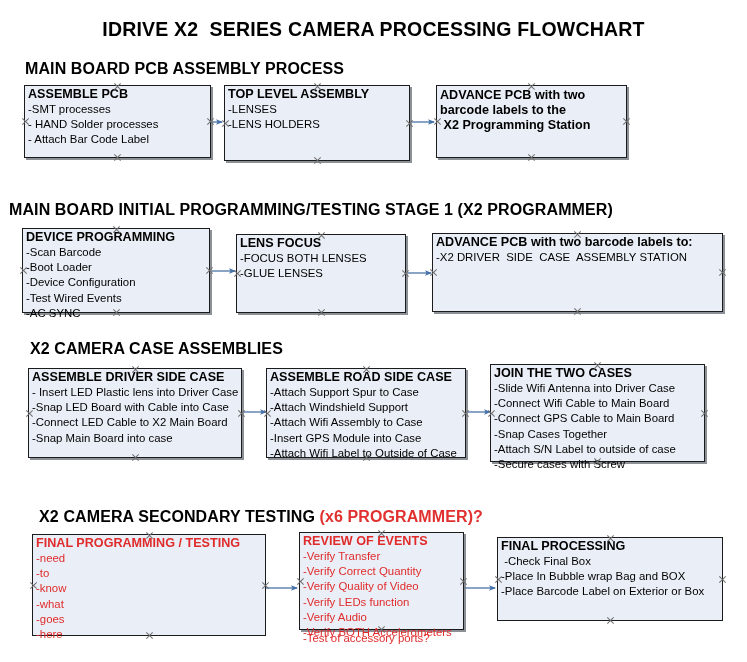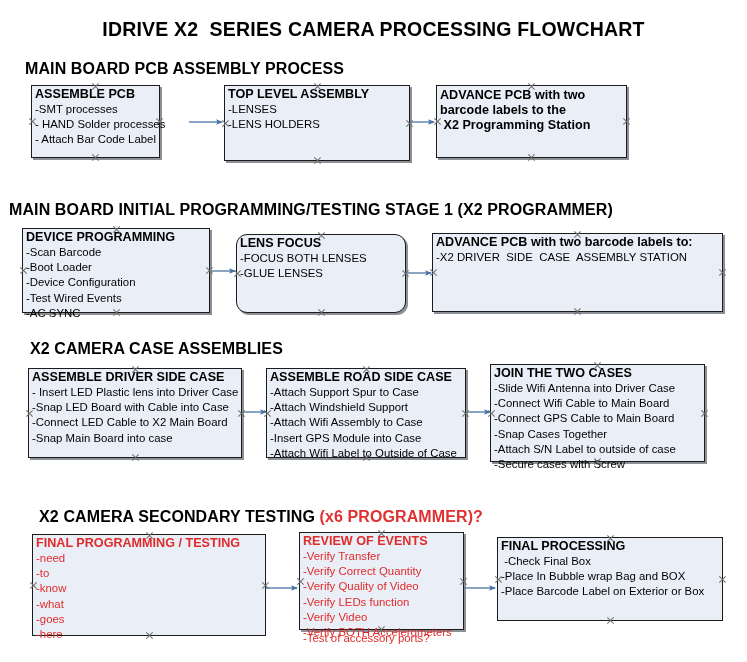--- a/index.html
+++ b/index.html
@@ -136,21 +136,21 @@
   <line x1="468" y1="412" x2="490" y2="412" stroke="#8aa4c4" stroke-width="2" marker-end="url(#arrow)"></line>
 
   <line x1="258" y1="588" x2="297" y2="588" stroke="#8aa4c4" stroke-width="2" marker-end="url(#arrow)"></line>
   <line x1="464" y1="588" x2="495" y2="588" stroke="#8aa4c4" stroke-width="2" marker-end="url(#arrow)"></line>
 </svg>
 
 <div class="doc-title">IDRIVE X2  SERIES CAMERA PROCESSING FLOWCHART</div>
 
 <div class="section-heading" style="left:25px; top:60px;">MAIN BOARD PCB ASSEMBLY PROCESS</div>
 
-<div class="proc-box" id="box-assemble-pcb" style="left:31px; top:85px; width:129px; height:73px;">
+<div class="proc-box" id="box-assemble-pcb" style="left:24px; top:85px; width:187px; height:73px;">
   <div class="box-title">ASSEMBLE PCB</div>
   <div class="box-lines">
     <div class="box-line">-SMT processes</div>
     <div class="box-line">- HAND Solder processes</div>
     <div class="box-line">- Attach Bar Code Label</div>
   </div>
   <span class="handle" style="left:50%; top:0;"></span>
   <span class="handle" style="left:50%; top:100%;"></span>
   <span class="handle" style="left:0; top:50%;"></span>
   <span class="handle" style="left:100%; top:50%;"></span>
@@ -188,21 +188,21 @@
     <div class="box-line">-Device Configuration</div>
     <div class="box-line">-Test Wired Events</div>
     <div class="box-line">-AC SYNC</div>
   </div>
   <span class="handle" style="left:50%; top:0;"></span>
   <span class="handle" style="left:50%; top:100%;"></span>
   <span class="handle" style="left:0; top:50%;"></span>
   <span class="handle" style="left:100%; top:50%;"></span>
 </div>
 
-<div class="proc-box" id="box-lens-focus" style="left:236px; top:234px; width:170px; height:79px;border-radius:11px;">
+<div class="proc-box" id="box-lens-focus" style="left:236px; top:234px; width:170px; height:79px;">
   <div class="box-title">LENS FOCUS</div>
   <div class="box-lines">
     <div class="box-line">-FOCUS BOTH LENSES</div>
     <div class="box-line">-GLUE LENSES</div>
   </div>
   <span class="handle" style="left:50%; top:0;"></span>
   <span class="handle" style="left:50%; top:100%;"></span>
   <span class="handle" style="left:0; top:50%;"></span>
   <span class="handle" style="left:100%; top:50%;"></span>
 </div>
@@ -285,21 +285,21 @@
   <span class="handle" style="left:100%; top:50%;"></span>
 </div>
 
 <div class="proc-box red" id="box-review-of-events" style="left:299px; top:532px; width:165px; height:98px;">
   <div class="box-title">REVIEW OF EVENTS</div>
   <div class="box-lines">
     <div class="box-line">-Verify Transfer</div>
     <div class="box-line">-Verify Correct Quantity</div>
     <div class="box-line">-Verify Quality of Video</div>
     <div class="box-line">-Verify LEDs function</div>
-    <div class="box-line">-Verify Video</div>
+    <div class="box-line">-Verify Audio</div>
     <div class="box-line">-Verify BOTH Accelerometers</div>
   </div>
   <div class="overflow-line" style="top:98px;">-Test of accessory ports?</div>
   <span class="handle" style="left:50%; top:0;"></span>
   <span class="handle" style="left:50%; top:100%;"></span>
   <span class="handle" style="left:0; top:50%;"></span>
   <span class="handle" style="left:100%; top:50%;"></span>
 </div>
 
 <div class="proc-box shadowless" id="box-final-processing" style="left:497px; top:537px; width:226px; height:84px;">

